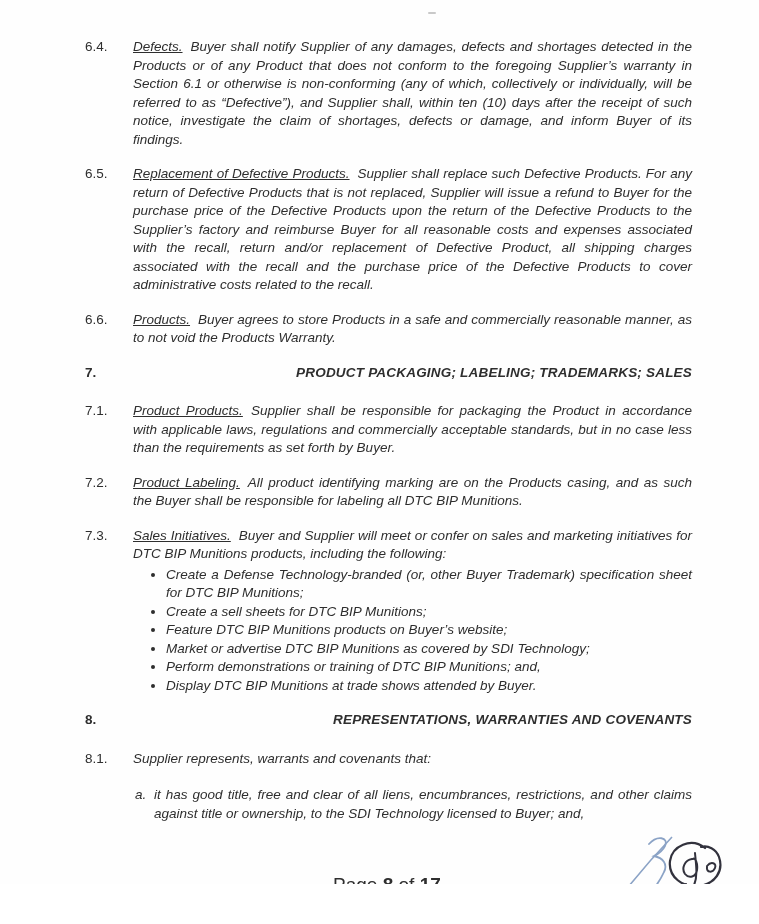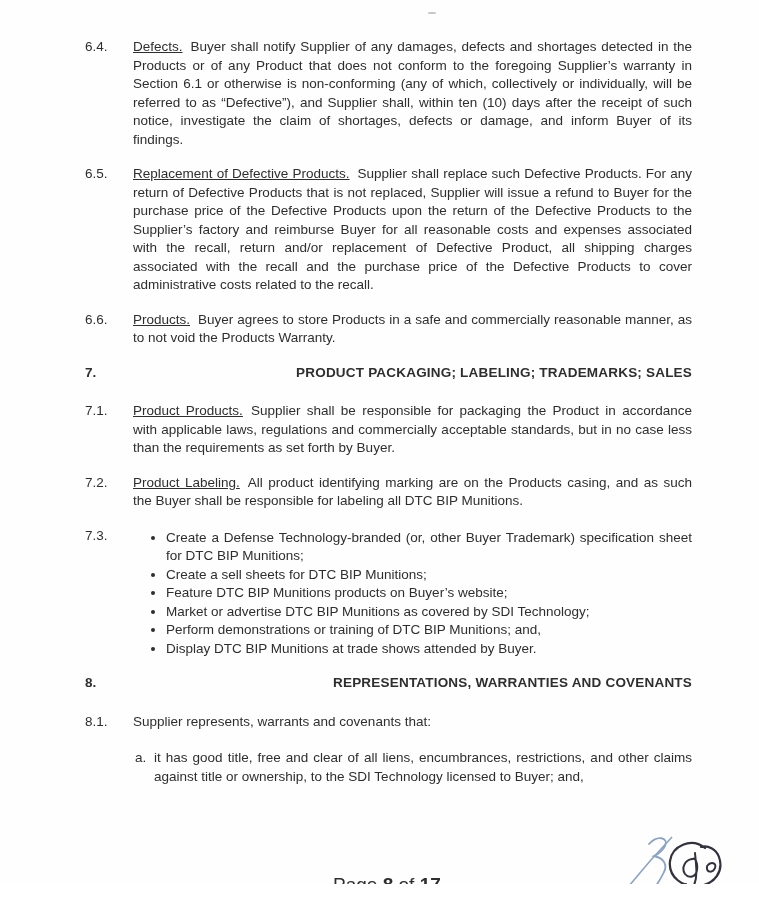--- a/index.html
+++ b/index.html
@@ -13,21 +13,21 @@
     color: #2e2e2e;
     overflow: hidden;
   }
   .content {
     padding: 38px 67px 0 85px;
     font-size: 13.5px;
     line-height: 18.5px;
   }
   .item { display: flex; margin-bottom: 16px; }
   .item .num { flex: 0 0 48px; width: 48px; }
-  .item .text { flex: 1 1 auto; text-align: justify; }
+  .item .text { flex: 1 1 auto; text-align: justify; font-style: italic; }
   .b { font-weight: bold; }
   .hd { text-decoration: underline; margin-right: 8px; }
   .head-item { margin-bottom: 20px; }
   .head-item .text { text-align: right; letter-spacing: 0.2px; }
   ul.bullets {
     list-style: disc outside;
     margin: 2px 0 0 0;
     padding-left: 33px;
   }
   ul.bullets li { text-align: justify; }
@@ -100,20 +100,21 @@
     </div>
 
     <div class="item">
       <div class="num">7.2.</div>
       <div class="text"><span class="hd">Product Labeling.</span><span>All product identifying marking are on the Products casing, and as such the Buyer shall be responsible for labeling all DTC BIP Munitions.</span></div>
     </div>
 
     <div class="item">
       <div class="num">7.3.</div>
       <div class="text">
+        <div><span class="hd">Sales Initiatives.</span><span>Buyer and Supplier will meet or confer on sales and marketing initiatives for DTC BIP Munitions products, including the following:</span></div>
         <ul class="bullets">
           <li>Create a Defense Technology-branded (or, other Buyer Trademark) specification sheet for DTC BIP Munitions;</li>
           <li>Create a sell sheets for DTC BIP Munitions;</li>
           <li>Feature DTC BIP Munitions products on Buyer’s website;</li>
           <li>Market or advertise DTC BIP Munitions as covered by SDI Technology;</li>
           <li>Perform demonstrations or training of DTC BIP Munitions; and,</li>
           <li>Display DTC BIP Munitions at trade shows attended by Buyer.</li>
         </ul>
       </div>
     </div>

